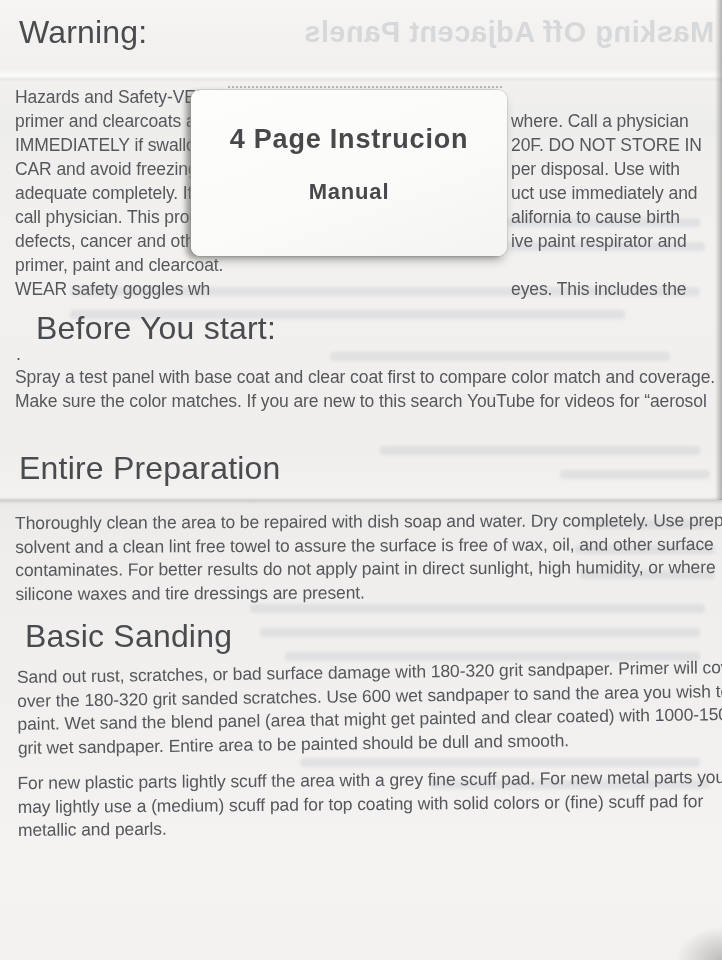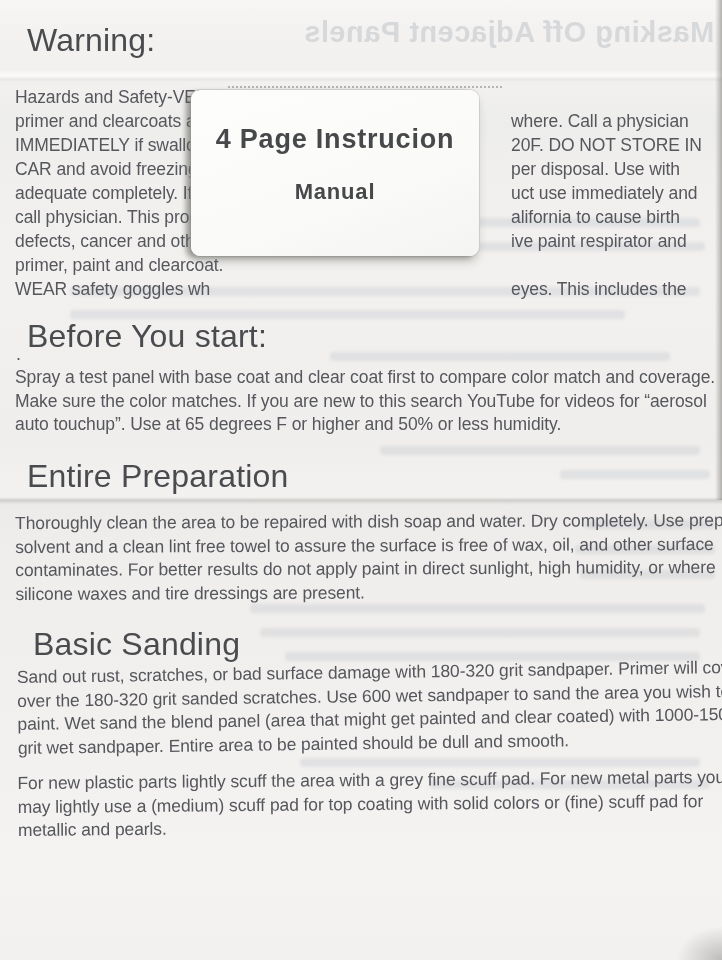--- a/index.html
+++ b/index.html
@@ -41,45 +41,45 @@
     color:rgba(150,156,170,0.30);
     transform:scaleX(-1); filter:blur(0.7px);
     white-space:nowrap;
   }
   .bleed-bar {
     position:absolute; height:9px; border-radius:4px;
     background:rgba(160,166,180,0.20); filter:blur(1.7px);
   }
   
   .h1 {
-    position:absolute; margin:12px; font-weight:400; font-size:32px;
+    position:absolute; margin:4px; font-weight:400; font-size:32px;
     letter-spacing:0.2px; color:#4a4b4f; white-space:nowrap;
   }
   .warning-heading  { top:10px;  left:15px; }
-  .before-heading   { top:306px; left:15px; }
+  .before-heading   { top:306px; left:32px; }
   .surface-heading  { top:446px; left:15px; }
   .sanding-heading  { top:614px; left:21px; }
   
   .para { position:absolute; font-size:17.5px; letter-spacing:-0.1px; }
   .pline { height:23.5px; line-height:23.5px; white-space:nowrap; }
   .warn-lines { position:absolute; top:85px; left:15px; width:695px; font-size:17.5px; letter-spacing:-0.1px; }
   .warn-line { position:relative; height:24px; line-height:24px; white-space:nowrap; }
   .wr { position:absolute; left:496px; top:0; }
   .spray-para    { top:366px; left:15px; }
   .thorough-para { top:512px; left:15px; transform:rotate(-0.25deg); transform-origin:left top; }
   .sand-para     { top:666px; left:18px; transform:rotate(-0.8deg); transform-origin:left bottom; }
   .plastic-para  { top:772px; left:18px; transform:rotate(-0.5deg); transform-origin:left bottom; }
   .stray-dot { position:absolute; top:344px; left:16px; font-size:18px; color:#55565a; }
   
   .perforation {
     position:absolute; top:86px; left:228px; width:274px; height:0;
     border-top:2px dotted rgba(148,148,145,0.65);
   }
   .sticker {
-    position:absolute; left:191px; top:90px; width:288px; height:166px;
+    position:absolute; left:191px; top:90px; width:316px; height:166px;
     background:linear-gradient(160deg,#fdfdfc 0%,#fafaf8 60%,#f4f4f2 100%);
     border-radius:9px;
     box-shadow:-5px 2px 5px rgba(96,95,92,0.50), -1px 6px 8px rgba(118,117,114,0.32), 0 0 0 1px rgba(214,213,210,0.8);
     text-align:center;
   }
   .sticker-line1 {
     margin-top:34px; font-size:27px; font-weight:bold; letter-spacing:0.8px;
     color:#47484a; white-space:nowrap;
   }
   .sticker-line2 {
@@ -133,21 +133,20 @@
   <div class="sticker">
     <div class="sticker-line1">4 Page Instrucion</div>
     <div class="sticker-line2">Manual</div>
   </div>
 
   <h1 class="h1 before-heading">Before You start:</h1>
   <div class="stray-dot">.</div>
   <div class="para spray-para">
     <div class="pline">Spray a test panel with base coat and clear coat first to compare color match and coverage.</div>
     <div class="pline">Make sure the color matches.  If you are new to this search YouTube for videos for “aerosol</div>
-    <div class="pline">auto touchup”.  Use at 65 degrees F or higher and 50% or less humidity.</div>
   </div>
 
   <h1 class="h1 surface-heading">Entire Preparation</h1>
   <div class="para thorough-para">
     <div class="pline">Thoroughly clean the area to be repaired with dish soap and water.  Dry completely. Use prep</div>
     <div class="pline">solvent and a clean lint free towel to assure the surface is free of wax, oil, and other surface</div>
     <div class="pline">contaminates. For better results do not apply paint in direct sunlight, high humidity, or where</div>
     <div class="pline">silicone waxes and tire dressings are present.</div>
   </div>
 

